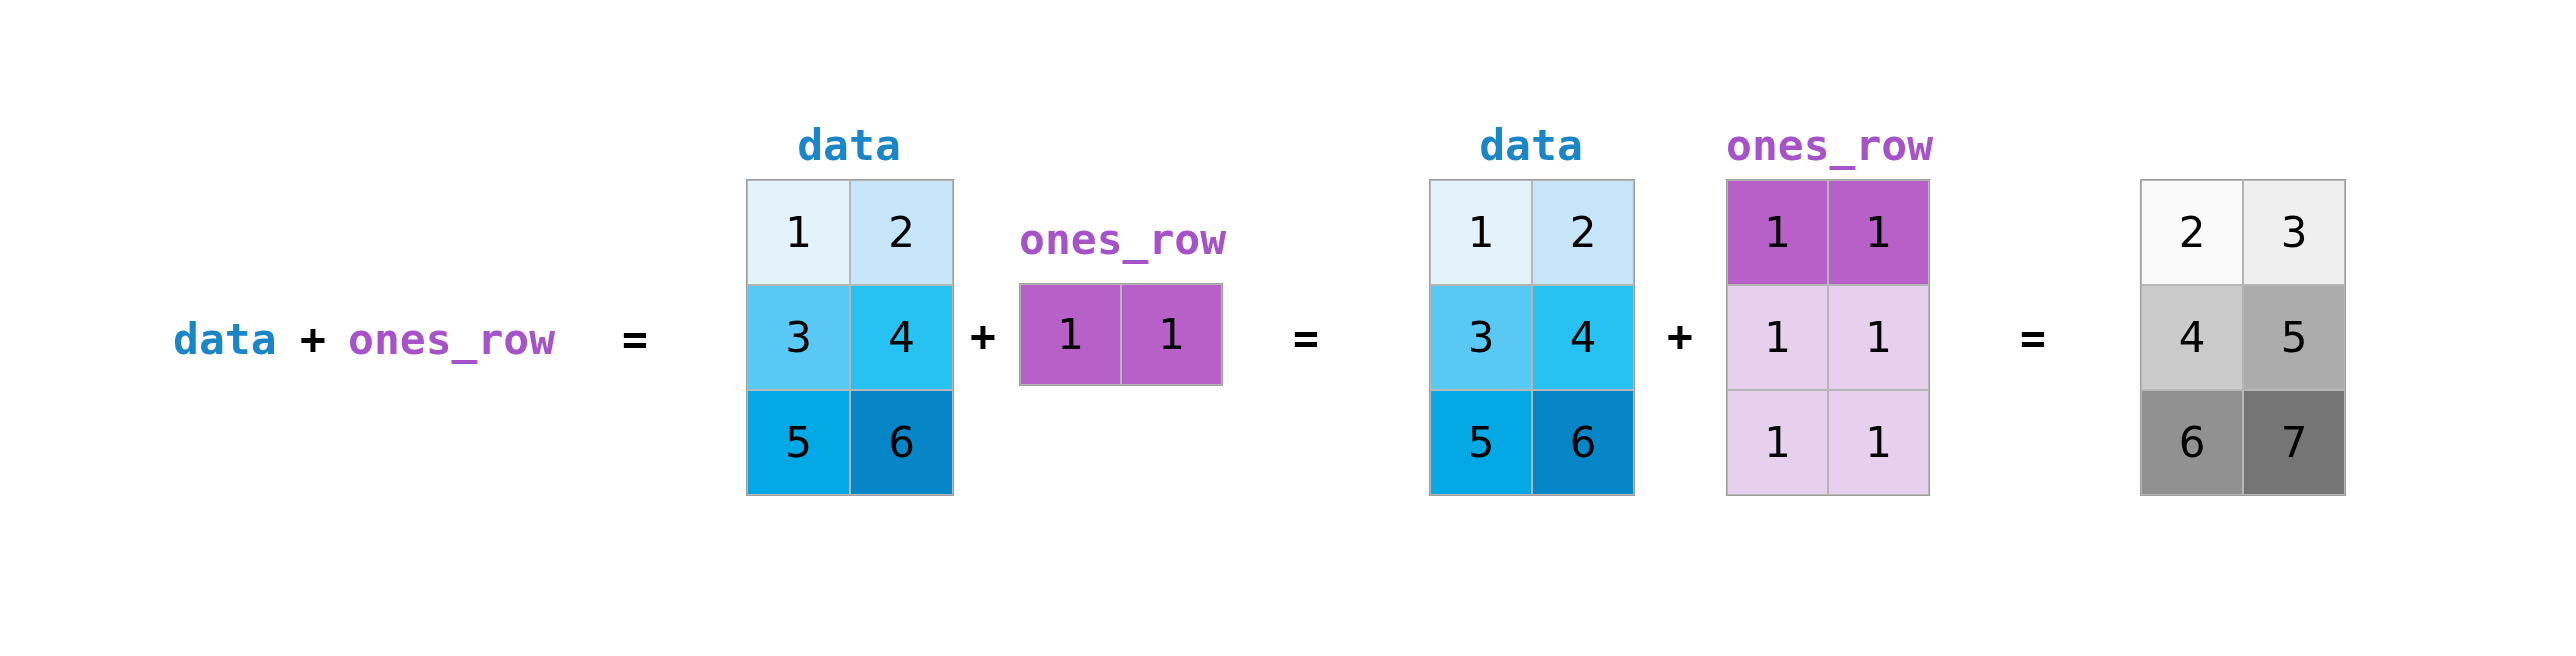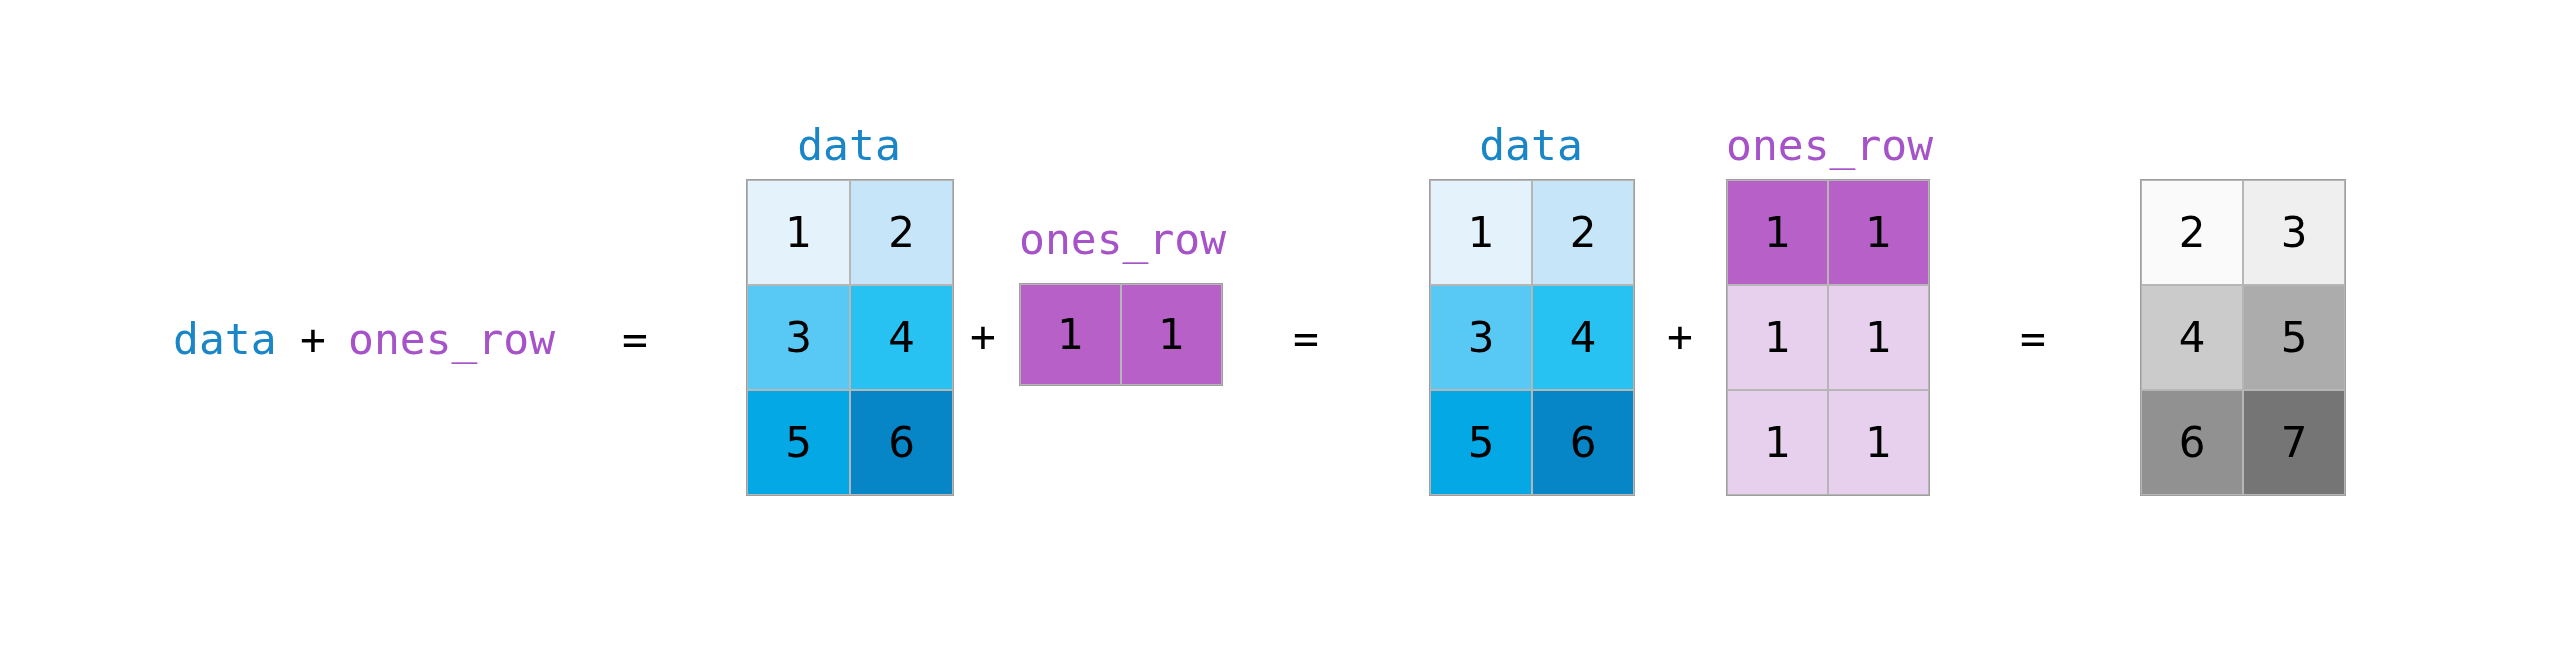--- a/index.html
+++ b/index.html
@@ -1,20 +1,20 @@
 <!DOCTYPE html>
 <html style="font-size:12.6px"><head>
 <meta charset="utf-8">
 <style>
   html,body{margin:0;padding:0;background:#ffffff;}
   .canvas{
     position:relative;width:2576px;height:657px;background:#ffffff;overflow:hidden;
     font-family:"DejaVu Sans",sans-serif;
   }
-  .mono{font-family:"DejaVu Sans Mono",monospace;font-weight:normal;}
+  .mono{font-family:"DejaVu Sans Mono",monospace;font-weight:bold;}
   
   .eq-term{position:absolute;top:317px;font-size:43px;line-height:44px;white-space:pre;}
   .eq-data{left:173px;}
   .eq-plus{left:313px;transform:translateX(-50%);color:#000;}
   .eq-ones{left:348px;}
   .eq-equals{left:635px;transform:translateX(-50%);color:#000;}
   
   .matrix-title{position:absolute;font-size:43px;line-height:44px;text-align:center;}
   .grid{position:absolute;display:grid;border:0.8px solid #9e9e9e;box-sizing:content-box;}
   .cell{

